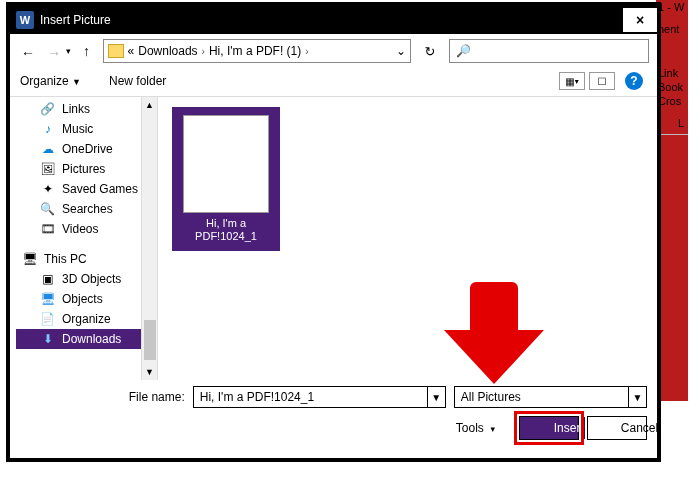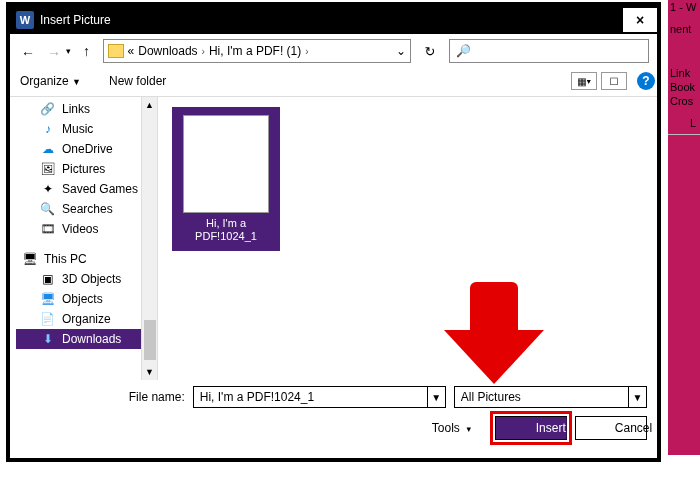--- a/index.html
+++ b/index.html
@@ -1,38 +1,38 @@
 <!DOCTYPE html>
 <html><head>
 <meta charset="utf-8">
 <style>
   * { box-sizing: border-box; font-family: "Segoe UI", Arial, sans-serif; }
   body { margin: 0; width: 700px; height: 501px; background: #fff; overflow: hidden; position: relative; }
 
-  .obscured { position: absolute; right: 0; top: 0; width: 32px; height: 455px; background: #be185d; font-size: 11px; color: #000; }
+  .obscured { position: absolute; right: 12px; top: 0; width: 32px; height: 401px; background: #b91c1c; font-size: 11px; color: #000; }
   .obscured div { padding: 1px 0 1px 2px; white-space: nowrap; }
 
   .dialog { position: absolute; left: 6px; top: 2px; width: 655px; height: 460px; background: #fff; border: 4px solid #000; display: flex; flex-direction: column; }
 
   
   .titlebar { height: 28px; background: #000; color: #fff; display: flex; align-items: center; padding-left: 6px; font-size: 12px; }
   .titlebar .word-icon { width: 18px; height: 18px; background: #2b579a; color: #fff; display: flex; align-items: center; justify-content: center; font-weight: bold; font-size: 11px; border-radius: 2px; margin-right: 6px; }
   .titlebar .closebtn { margin-left: auto; width: 34px; height: 24px; background: #fff; color: #000; display: flex; align-items: center; justify-content: center; font-size: 14px; font-weight: bold; }
 
   .navrow { display: flex; align-items: center; padding: 5px 8px; gap: 6px; }
   .navarrow { width: 20px; height: 20px; display:flex; align-items:center; justify-content:center; font-size:14px; }
   .navarrow.dis { color: #aaa; }
   .dd { font-size: 9px; margin-left:-4px; }
   .pathbox { flex: 1; border: 1px solid #888; height: 24px; display: flex; align-items: center; padding: 0 4px; font-size: 12px; gap: 4px; }
   .pathbox .folder-ico { width:16px; height:14px; background:#ffd96a; border:1px solid #caa62a; }
   .pathbox .crumb-sep { color:#555; font-size:10px; }
   .refresh { width: 26px; height: 24px; display:flex; align-items:center; justify-content:center; font-size:13px; }
   .searchbox { width: 200px; border:1px solid #888; height:24px; display:flex; align-items:center; padding:0 6px; font-size:12px; color:#c11; gap:4px; }
 
-  .toolbar { display:flex; align-items:center; padding: 4px 2px 6px 10px; border-bottom:1px solid #ddd; font-size:12px; gap:4px; }
+  .toolbar { display:flex; align-items:center; padding: 4px 14px 6px 10px; border-bottom:1px solid #ddd; font-size:12px; gap:4px; }
   .toolbar .viewmode { margin-left:auto; display:flex; align-items:center; gap:4px; }
   .vm-btn { border:1px solid #999; width:26px; height:18px; display:flex; align-items:center; justify-content:center; font-size:10px; }
   .help { width:18px; height:18px; border-radius:50%; background:#0078d7; color:#fff; display:flex; align-items:center; justify-content:center; font-size:12px; font-weight:bold; margin-left:6px; }
 
   .body { flex:1; display:flex; min-height:0; }
   .tree { width: 148px; border-right:1px solid #ddd; overflow:hidden; position:relative; }
   .tree-inner { padding: 2px 0 2px 6px; font-size:12px; }
   .tree-item { display:flex; align-items:center; gap:6px; height:20px; padding-left:18px; cursor:default; }
   .tree-item.sel { background:#4b1e77; color:#fff; }
   .tree-ico { width:16px; height:14px; display:inline-flex; align-items:center; justify-content:center; font-size:12px; }
@@ -46,21 +46,21 @@
   .thumb-sel { background:#4b1e77; padding:8px 10px; }
   .thumb { width:86px; height:98px; background:#fff; border:1px solid #999; margin:0 auto; }
   .thumb-label { color:#fff; font-size:11px; line-height:13px; margin-top:4px; word-break:break-word; }
 
   .bottom { padding: 6px 10px 10px 10px; font-size:12px; }
   .row { display:flex; align-items:center; gap:8px; margin-bottom:8px; }
   .lbl { width: 168px; text-align:right; }
   .combo { border:1px solid #000; height:22px; display:flex; align-items:center; background:#fff; }
   .combo span.txt { flex:1; padding:0 6px; font-size:12px; }
   .combo .dropbtn { width:18px; border-left:1px solid #000; height:100%; display:flex; align-items:center; justify-content:center; font-size:10px; }
-  .btn { height:24px; border:1px solid #000; background:#fff; display:flex; align-items:center; justify-content:center; font-size:12px; width:72px;padding-left:45px; }
+  .btn { height:24px; border:1px solid #000; background:#fff; display:flex; align-items:center; justify-content:center; font-size:12px; width:60px;padding-left:45px; }
   .btn.primary { background:#4b1e77; color:#fff; display:flex; }
   .btn.primary .dropseg { width:16px; border-left:1px solid #2e104f; height:100%; display:flex; align-items:center; justify-content:center; font-size:9px; }
   .btn.primary .main { flex:1; text-align:center; }
   .red-outline { outline:3px solid #e30000; outline-offset:2px; }
 
   
   .bigarrow { position:absolute; left:444px; top:282px; width:100px; height:110px; pointer-events:none; }
   .bigarrow .shaft { position:absolute; left:26px; top:0; width:48px; height:56px; background:#e30000; border-radius:6px 6px 0 0; }
   .bigarrow .head { position:absolute; left:0; top:48px; width:0; height:0; border-left:50px solid transparent; border-right:50px solid transparent; border-top:54px solid #e30000; }
 </style>

